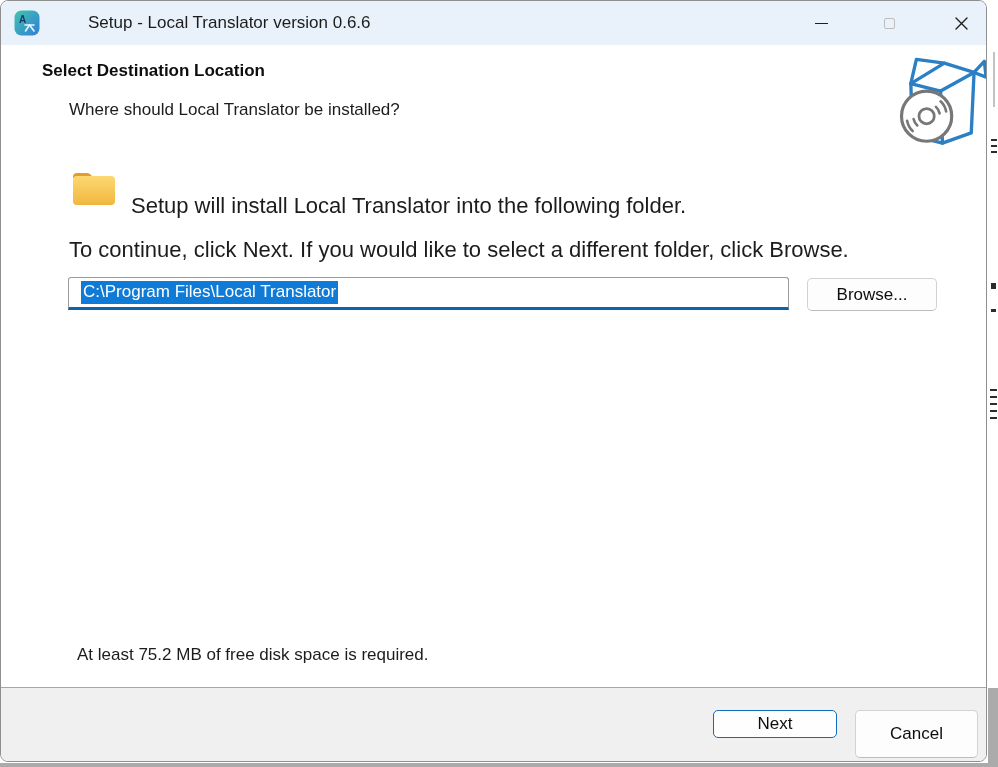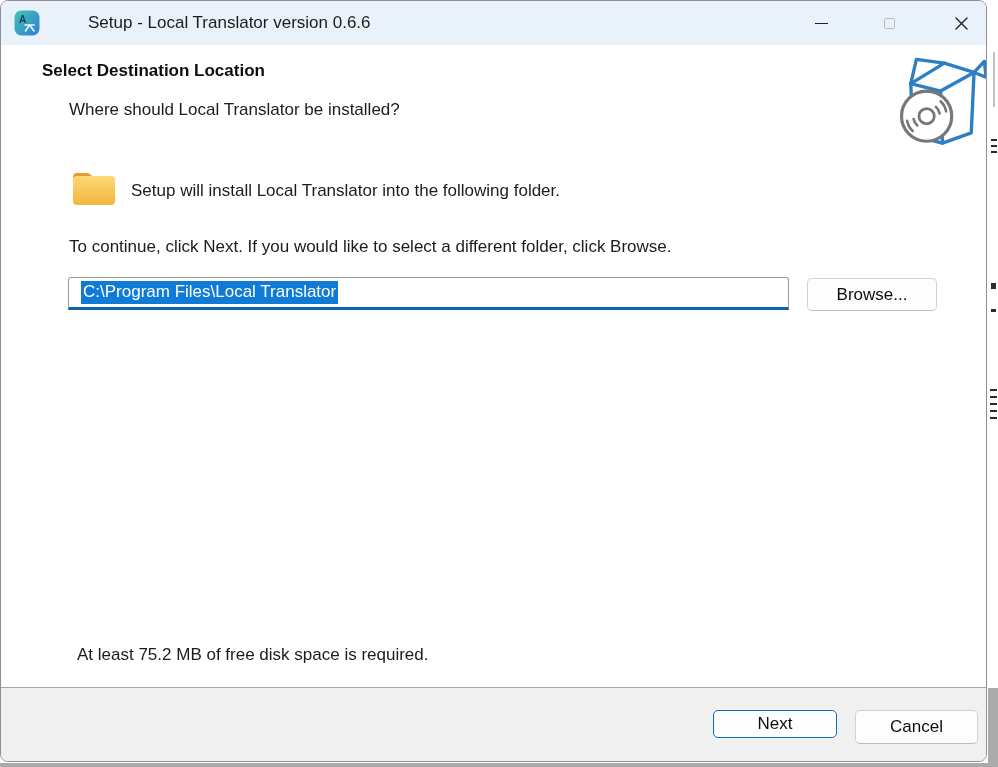--- a/index.html
+++ b/index.html
@@ -21,41 +21,41 @@
   .glyph-min { width:13px; height:0; border-top:1.6px solid #1f1f1f; }
   .glyph-max { width:11px; height:11px; border:1.2px solid #bdbdbd; border-radius:2px; }
 
   
   .content { position:absolute; left:0; top:44px; width:100%; height:644px; background:#ffffff; }
   .page-title { position:absolute; left:41px; top:16px; font-size:17px; font-weight:bold; color:#0d0d0d; }
   .page-subtitle { position:absolute; left:68px; top:55px; font-size:17px; color:#1c1c1c; }
   .wizard-image { position:absolute; left:894px; top:4px; width:93px; height:99px; }
 
   .folder-icon { position:absolute; left:70px; top:123px; width:46px; height:40px; }
-  .install-line { position:absolute; left:130px; top:136px; font-size:17px; color:#1c1c1c; white-space:nowrap; }
-  .instruction-line { position:absolute; left:68px; top:192px; font-size:17px; color:#1c1c1c; white-space:nowrap; }
+  .install-line { position:absolute; left:130px; top:148px; font-size:22px; color:#1c1c1c; white-space:nowrap; }
+  .instruction-line { position:absolute; left:68px; top:192px; font-size:22px; color:#1c1c1c; white-space:nowrap; }
 
   .path-field { position:absolute; left:67px; top:232px; width:721px; height:33px;
     background:#ffffff; border:1px solid #9a9a9a; border-bottom:3px solid #0f63a8;
     border-radius:3px 3px 0 0; display:flex; align-items:center; overflow:hidden; cursor:text; }
   .path-selection { margin-left:12px; padding:1px 2px 2px 2px; font-size:17px;
     background:#0f7bd7; color:#ffffff; white-space:nowrap; }
 
   .btn { background:#fdfdfd; border:1px solid #d2d2d2; border-bottom-color:#bdbdbd;
     border-radius:5px; font-size:17px; color:#0d0d0d; text-align:center; cursor:default;
     display:flex; align-items:center; justify-content:center; font-family:"Liberation Sans", sans-serif; }
   .browse-btn { position:absolute; left:806px; top:233px; width:130px; height:33px; }
   .disk-note { position:absolute; left:68px; top:600px; font-size:17px; color:#1c1c1c; white-space:nowrap;margin-left:8px; }
 
   
   .footer { position:absolute; left:0; bottom:0; width:100%; height:74px;
     background:#f0f0f0; border-top:1px solid #a6a6a6; }
   .next-btn { position:absolute; right:149px; top:22px; width:124px; height:28px;
     border:1px solid #0f6cbd; background:#fefeff; }
-  .cancel-btn { position:absolute; right:8px; top:22px; width:123px; height:34px; }
+  .cancel-btn { position:absolute; right:8px; top:22px; width:123px; height:48px; }
 
   
   .gutter-bottom { position:absolute; left:0; top:763px; width:998px; height:4px; background:#ababab; }
   .gutter-right { position:absolute; left:988px; top:688px; width:10px; height:79px; background:#ababab; }
   .artifact { position:absolute; background:#2c2c2c; }
   .artifact.grayline { background:#c2c2c2; }
 </style>
 </head>
 <body>
 

